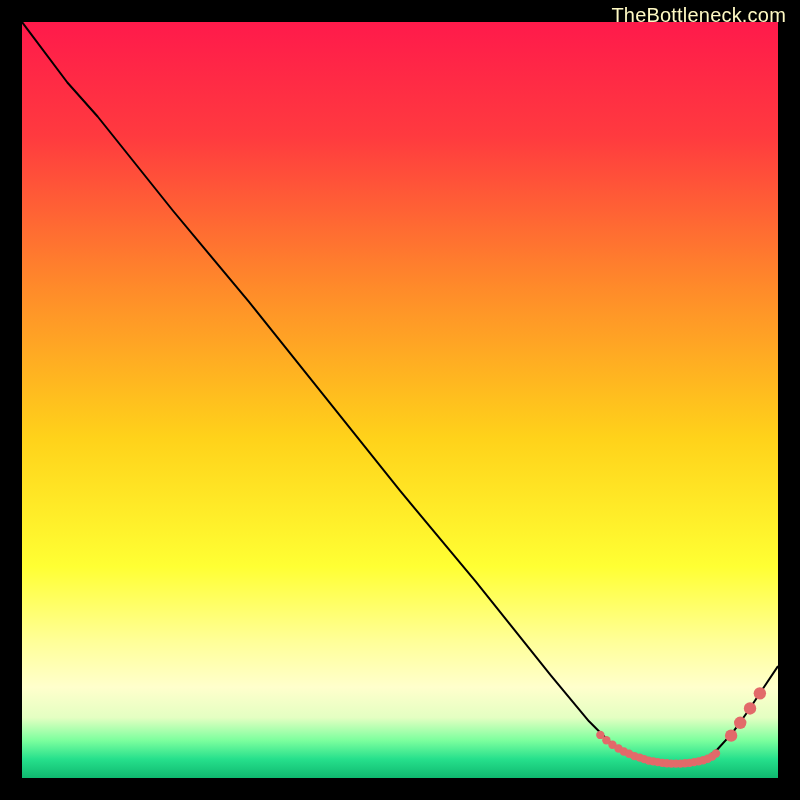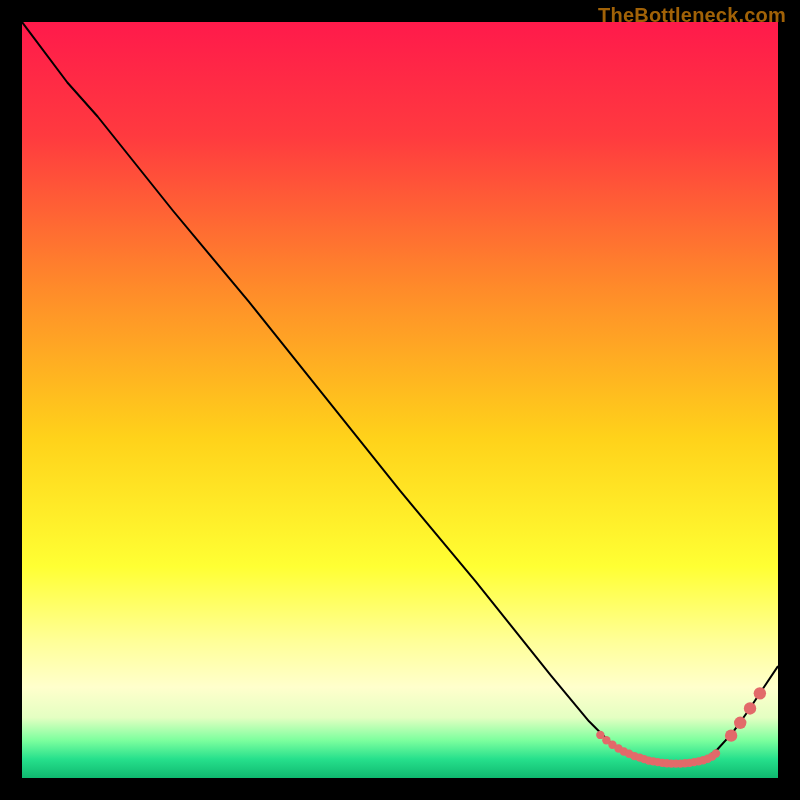--- a/index.html
+++ b/index.html
@@ -14,23 +14,23 @@
   .stage {
     position: relative;
     width: 800px;
     height: 800px;
     background: #000000;
   }
   .watermark {
     position: absolute;
     top: 4px;
     right: 14px;
-    color: #a16207;
+    color: #fef9c3;
     font-size: 20px;
-    font-weight: 700;
+    font-weight: 400;
     letter-spacing: 0.2px;
     z-index: 5;
     user-select: none;
   }
   .plot {
     position: absolute;
     left: 22px;
     top: 22px;
     width: 756px;
     height: 756px;

